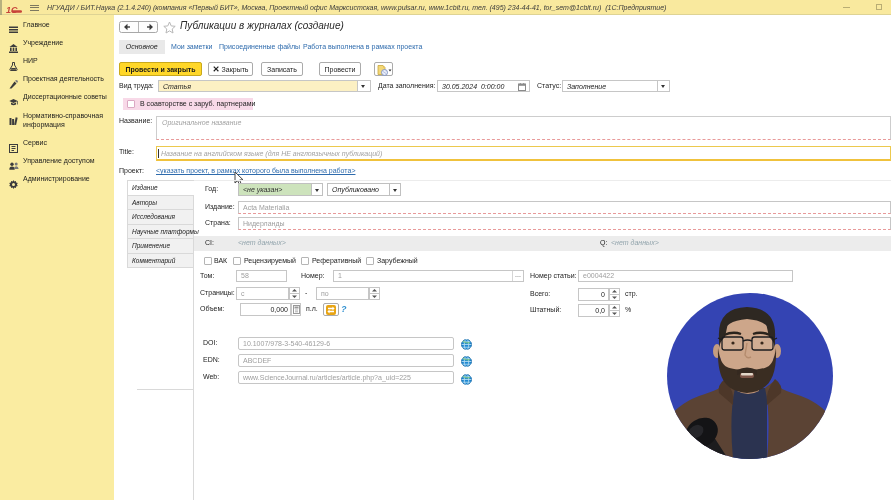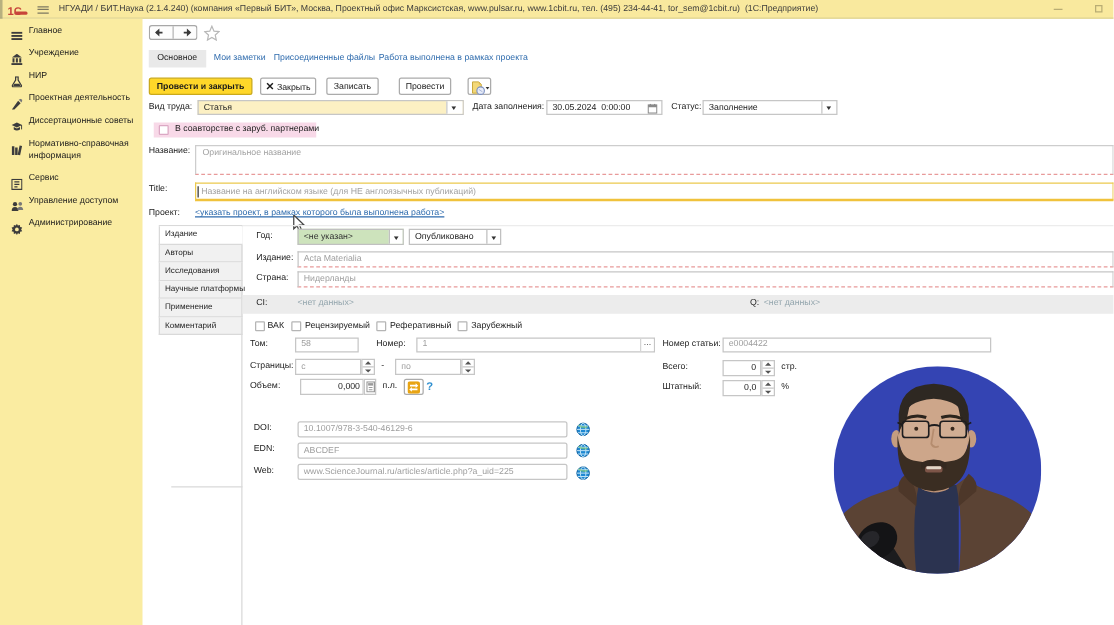--- a/index.html
+++ b/index.html
@@ -1,19 +1,19 @@
 <!DOCTYPE html>
 <html><head>
 <meta charset="utf-8">
 <style>
   * { margin:0; padding:0; box-sizing:border-box; }
   html,body { width:891px; height:500px; overflow:hidden; }
   body { font-family:"Liberation Sans", sans-serif; }
   #app { position:relative; width:891px; height:500px; background:#fff; overflow:hidden; }
-  .abs { position:absolute; }
+  .abs { position:absolute;font-style:italic; }
   .lbl { position:absolute; font-size:7px; color:#222; white-space:nowrap; }
   .inp { position:absolute; background:#fff; border:1px solid #c6c6c6; font-size:7px; color:#9e9e9e; white-space:nowrap; overflow:hidden; }
   .link { position:absolute; font-size:7px; color:#2e6bad; text-decoration:underline; white-space:nowrap; }
   .btn { position:absolute; background:#fff; border:1px solid #ababab; border-radius:2px; font-size:7px; color:#1a1a1a; text-align:center; white-space:nowrap; }
   .cb { position:absolute; width:8px; height:8px; background:#fff; border:1px solid #b5b5b5; border-radius:1px; }
   .spin { position:absolute; width:11px; background:#fff; border:1px solid #c6c6c6; }
   .sideitem { position:absolute; font-size:7px; color:#1c1c1c; white-space:nowrap; }
 </style>
 </head>
 <body>
@@ -117,20 +117,21 @@
         <path d="M9 2.8 L9 9.2 L5.5 6 Z" fill="#3a3a3a" transform="translate(-0.5 0)"></path>
       <path d="M28 5.3 h5 v1.4 h-5 Z" fill="#3a3a3a"></path>
         <path d="M30 2.8 L30 9.2 L33.5 6 Z" fill="#3a3a3a" transform="translate(0.5 0)"></path>
     </svg>
   </div>
   <div class="abs" style="left:163px;top:20px;width:13px;height:13px;">
     <svg width="13" height="13">
         <path d="M6.5 1 L8.2 4.9 L12.2 5.3 L9.2 8 L10 12 L6.5 9.9 L3 12 L3.8 8 L0.8 5.3 L4.8 4.9 Z" fill="#fff" stroke="#b8b8b8" stroke-width="1"></path>
       </svg>
   </div>
+  <div class="abs" style="left:180px;top:20px;font-size:10px;color:#2b2b2b;white-space:nowrap;">Публикации в журналах (создание)</div>
   <div class="abs" style="left:119px;top:40px;width:45.5px;height:14px;background:#e9e9e9;font-size:7px;color:#222;text-align:center;line-height:14px;">Основное</div>
   <div class="link" style="left:171px;top:43px;text-decoration:none;">Мои заметки</div>
   <div class="link" style="left:219px;top:43px;text-decoration:none;">Присоединенные файлы</div>
   <div class="link" style="left:303px;top:43px;text-decoration:none;">Работа выполнена в рамках проекта</div>
 
   <div class="btn" style="left:119px;top:62px;width:83px;height:14px;line-height:13px;background:#ffd729;border-color:#c9a91c;font-weight:bold;">Провести и закрыть</div>
   <div class="btn" style="left:208px;top:62px;width:45px;height:14px;line-height:13px;"><span style="font-weight:bold;font-size:8.5px;">✕</span> Закрыть</div>
   <div class="btn" style="left:261px;top:62px;width:42px;height:14px;line-height:13px;">Записать</div>
   <div class="btn" style="left:319px;top:62px;width:42px;height:14px;line-height:13px;">Провести</div>
   <div class="btn" style="left:374px;top:62px;width:19px;height:14px;">

